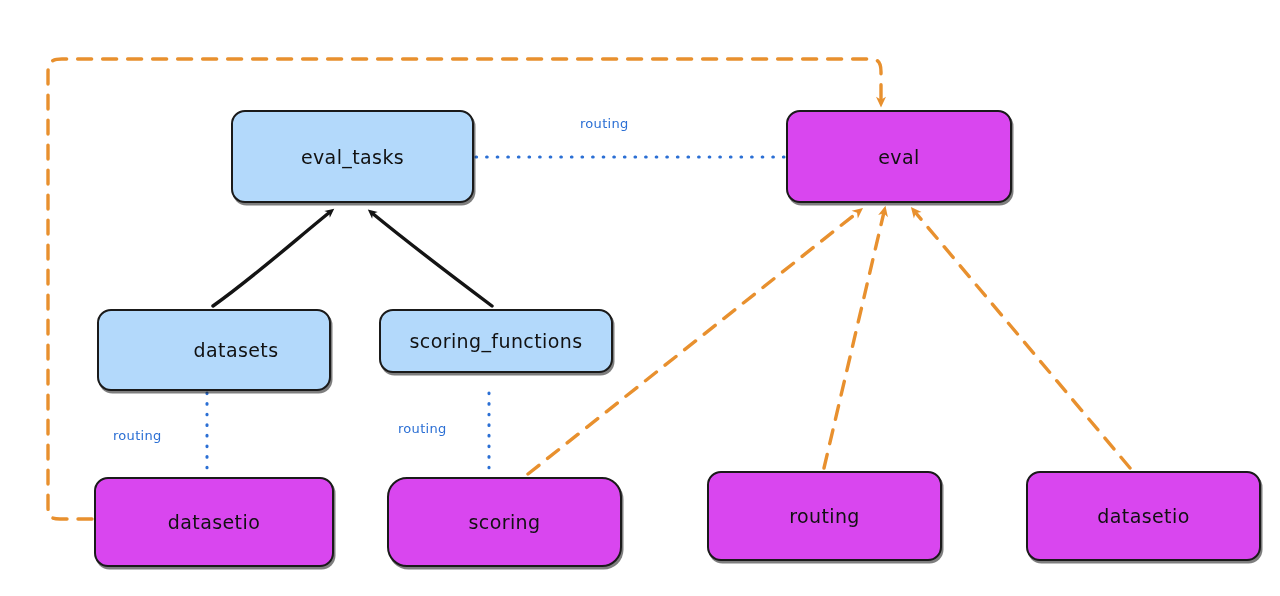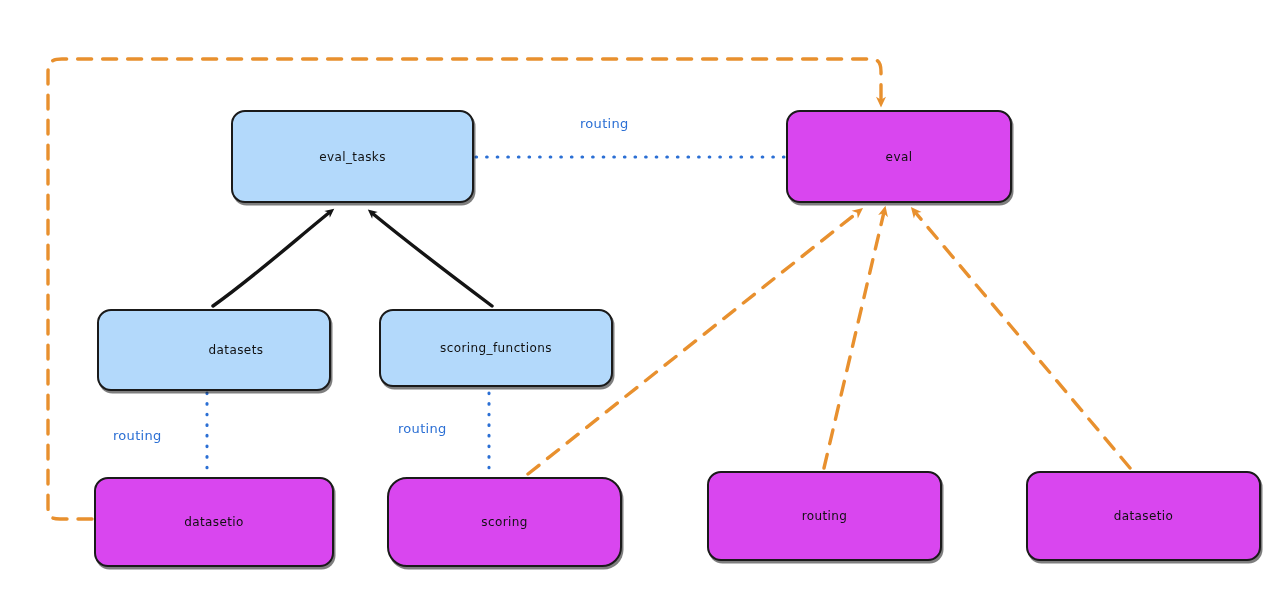--- a/index.html
+++ b/index.html
@@ -26,21 +26,21 @@
     position: absolute;
     box-sizing: border-box;
     border: 2.6px solid #1a1a1a;
     border-radius: 14px;
     display: flex;
     align-items: center;
     justify-content: center;
     box-shadow: 1.5px 2.5px 0 rgba(20,20,20,0.55);
   }
   .node-label {
-    font-size: 12px;
+    font-size: 19px;
     color: #111111;
     letter-spacing: 0.4px;
     white-space: nowrap;
     pointer-events: none;
   }
   .node.api { background: #b3d9fb; }
   .node.provider { background: #d946ef; }
   .edge-label {
     position: absolute;
     font-size: 13px;
@@ -88,21 +88,21 @@
   </div>
 
   <div class="node provider" style="left:786px; top:110px; width:226px; height:93px;">
     <span class="node-label">eval</span>
   </div>
 
   <div class="node api" style="left:97px; top:309px; width:234px; height:82px;padding-left:44px;">
     <span class="node-label">datasets</span>
   </div>
 
-  <div class="node api" style="left:379px; top:309px; width:234px; height:78px;">
+  <div class="node api" style="left:379px; top:309px; width:234px; height:64px;">
     <span class="node-label">scoring_functions</span>
   </div>
 
   <div class="node provider" style="left:94px; top:477px; width:240px; height:90px;">
     <span class="node-label">datasetio</span>
   </div>
 
   <div class="node provider" style="left:387px; top:477px; width:235px; height:90px;border-radius:20px;">
     <span class="node-label">scoring</span>
   </div>

